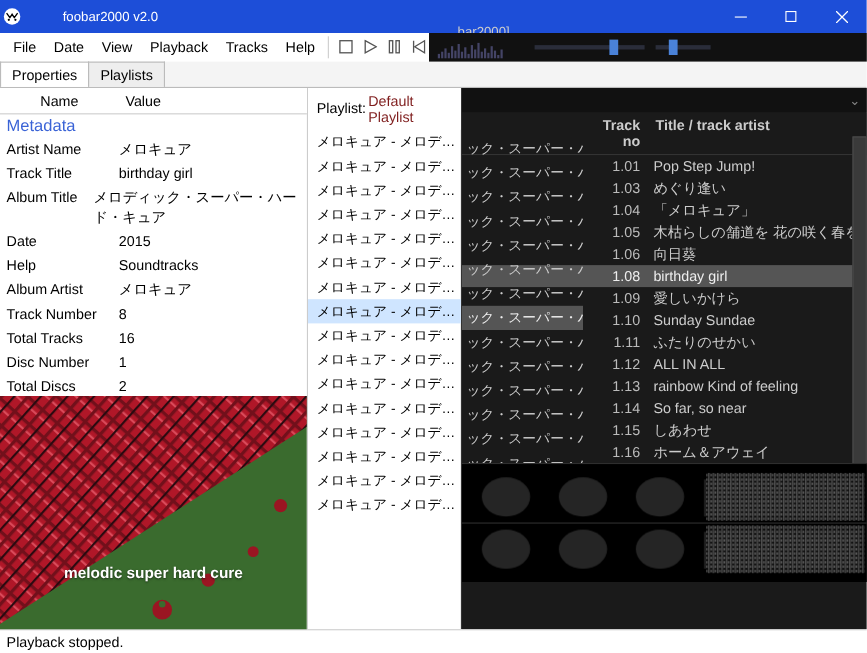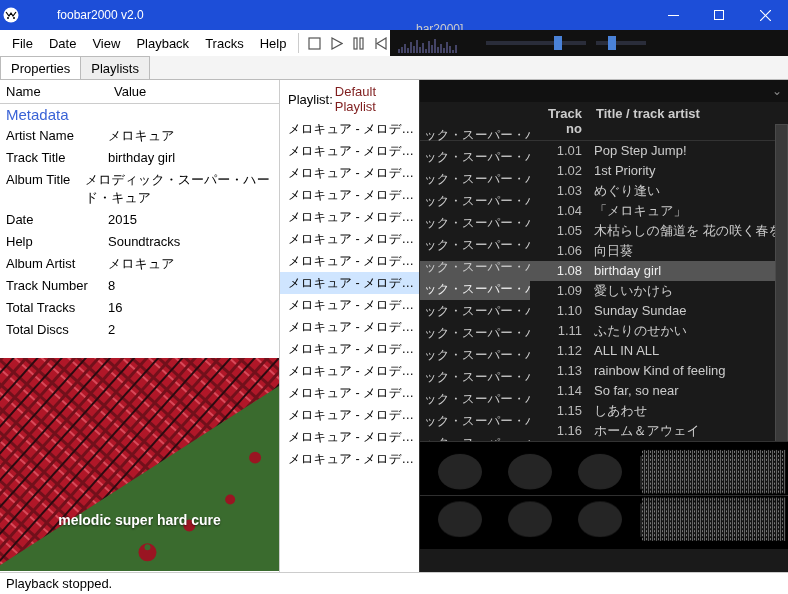--- a/index.html
+++ b/index.html
@@ -30,21 +30,21 @@
   .tabs-left { height: 24px; display:flex; align-items:flex-end; border-bottom:1px solid #bbb; background:#f4f4f4;}
   .tab { padding:4px 10px 3px; font-size:13px; background:#eee; border:1px solid #bbb; border-bottom:none; margin-right:-1px;}
   .tab.active { background:#fff; position:relative; z-index:1; }
 
   .columns { display:flex; flex:1 1 auto; overflow:hidden; }
   .left { width: 280px; display:flex; flex-direction:column; border-right:1px solid #ccc; background:#fff;}
   .middle { width: 140px; display:flex; flex-direction:column; border-right:1px solid #333; }
   .right { flex:1; background:#1a1a1a; color:#ccc; display:flex; flex-direction:column; position:relative;}
 
   .prop-head { display:flex; border-bottom:1px solid #ccc; background:#fff; font-size:13px;}
-  .prop-head div { padding:4px 6px; }
+  .prop-head div { padding:4px 6px;text-align:center; }
   .prop-name { width: 108px; }
   .prop-list { overflow:auto; }
   .prop-row { display:flex; font-size:13px; padding:2px 0 2px 6px; line-height:18px;}
   .prop-row .k { width:102px; }
   .meta-head { color:#3a63d6; font-weight:400; font-size:15px; padding:2px 0 2px 6px; }
 
   .albumart { height: 214px; position:relative; overflow:hidden; margin-top:auto;}
   .albumart .img { position:absolute; inset:0; }
   .albumart .caption { position:absolute; bottom:44px; left:0; right:0; text-align:center; color:#fff; font-weight:600; font-size:14px; text-shadow:0 1px 2px rgba(0,0,0,.6);}
 
@@ -230,20 +230,24 @@
         </div>
         <div class="prop-row">
           <div class="k">Track Number</div>
           <div>8</div>
         </div>
         <div class="prop-row">
           <div class="k">Total Tracks</div>
           <div>16</div>
         </div>
         <div class="prop-row">
+          <div class="k">Disc Number</div>
+          <div>1</div>
+        </div>
+        <div class="prop-row">
           <div class="k">Total Discs</div>
           <div>2</div>
         </div>
       </div>
     <div class="albumart">
       <svg class="img" viewBox="0 0 280 214" preserveAspectRatio="xMidYMid slice">
         <defs>
           <pattern id="plaid" width="18" height="18" patternUnits="userSpaceOnUse" patternTransform="rotate(42)">
             <rect width="18" height="18" fill="#b01728"></rect>
             <rect width="18" height="3" y="0" fill="#72101b"></rect>
@@ -296,25 +300,20 @@
     <div class="right-head">
       <div style="width:110px"></div>
       <div class="col-trackno">Track no</div>
       <div class="col-track">Title / track artist</div>
     </div>
     <div class="right-list" id="right-list">
         <div class="right-row">
           <div style="width: 110px;"></div>
           <div class="no">1.01</div>
           <div class="tt">Pop Step Jump!</div>
-        </div>
-        <div class="right-row">
-          <div style="width: 110px;"></div>
-          <div class="no">1.02</div>
-          <div class="tt">1st Priority</div>
         </div>
         <div class="right-row">
           <div style="width: 110px;"></div>
           <div class="no">1.03</div>
           <div class="tt">めぐり逢い</div>
         </div>
         <div class="right-row">
           <div style="width: 110px;"></div>
           <div class="no">1.04</div>
           <div class="tt">「メロキュア」</div>

